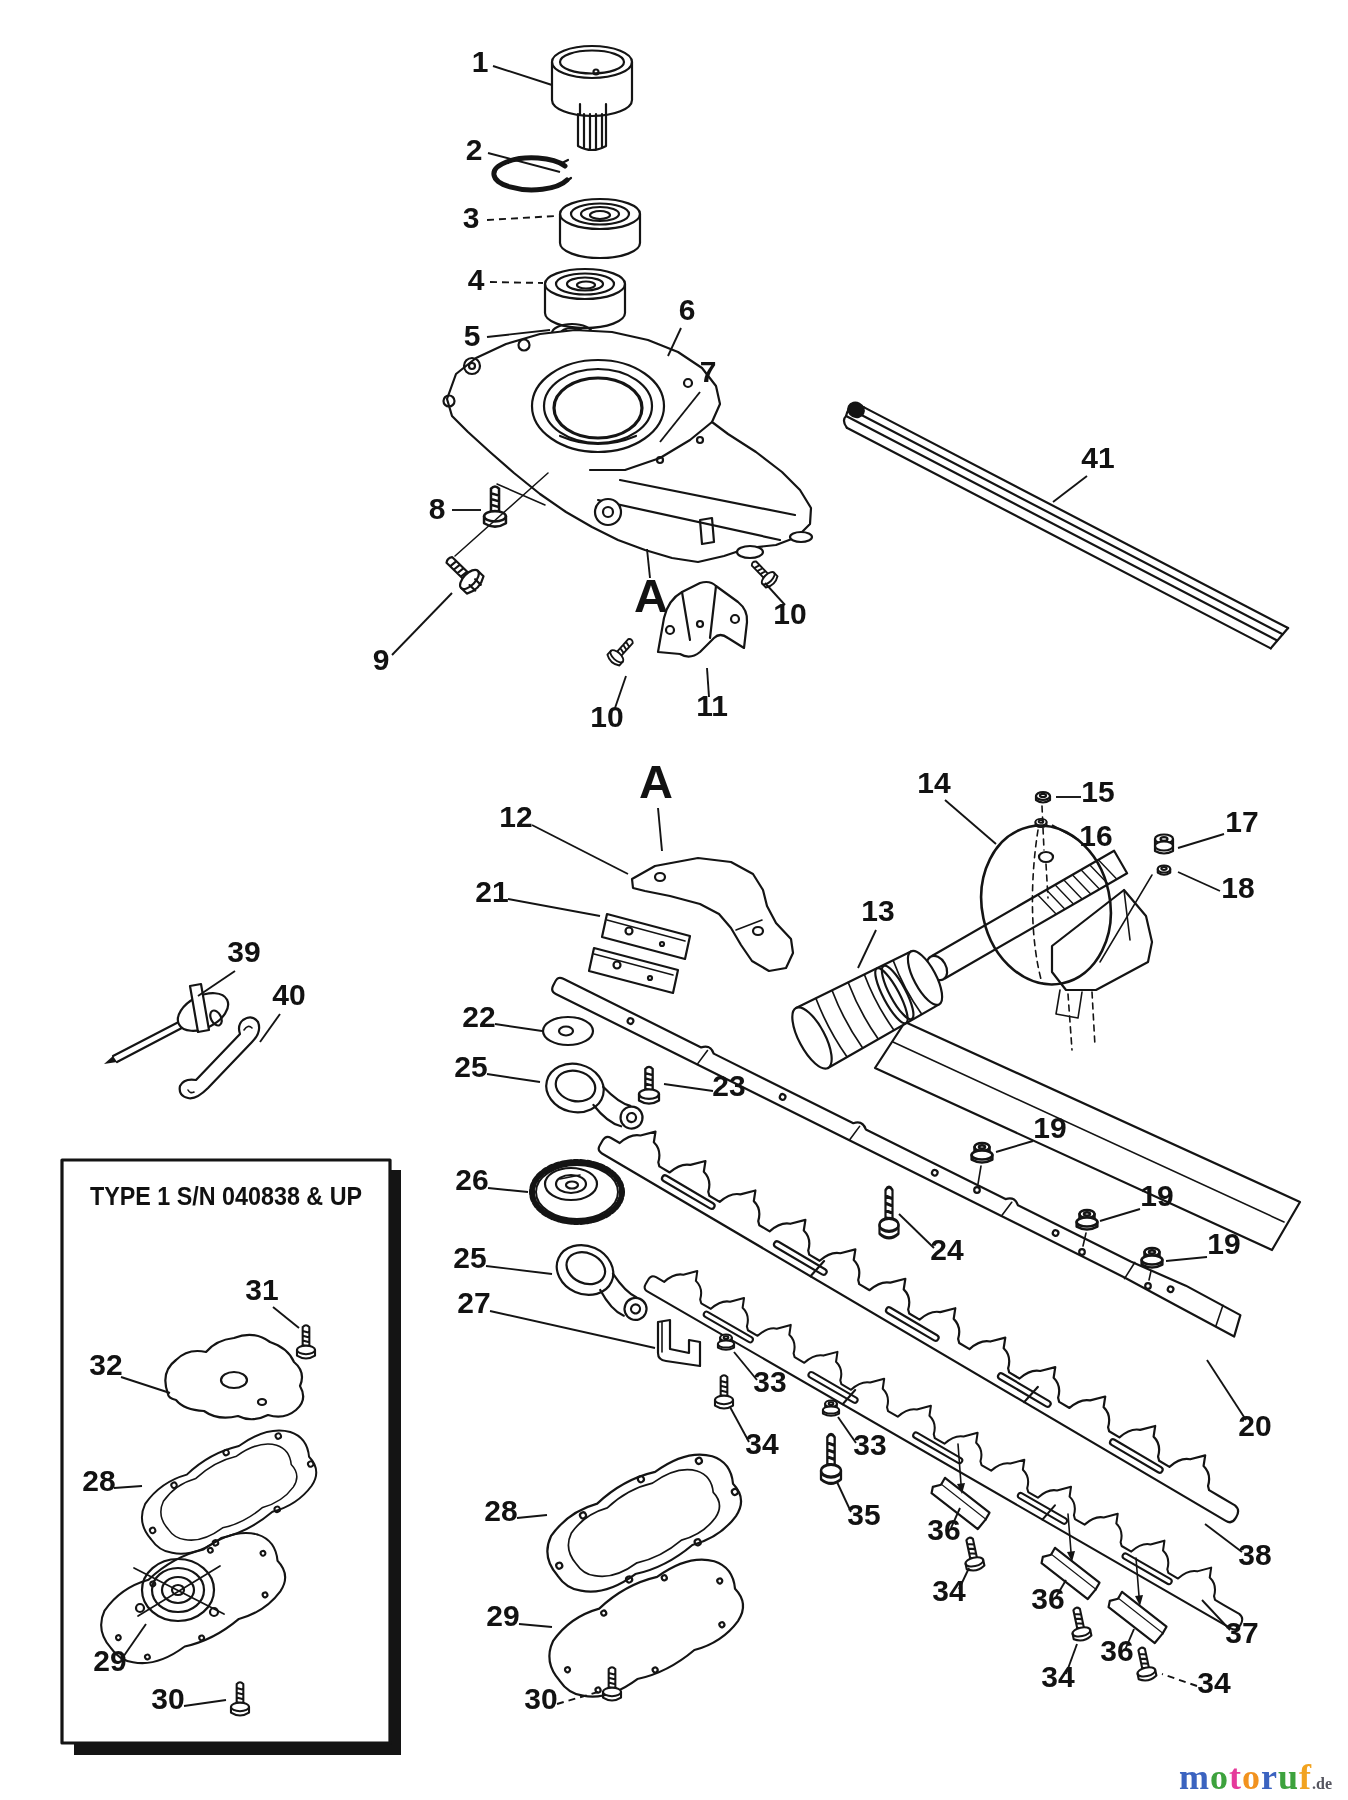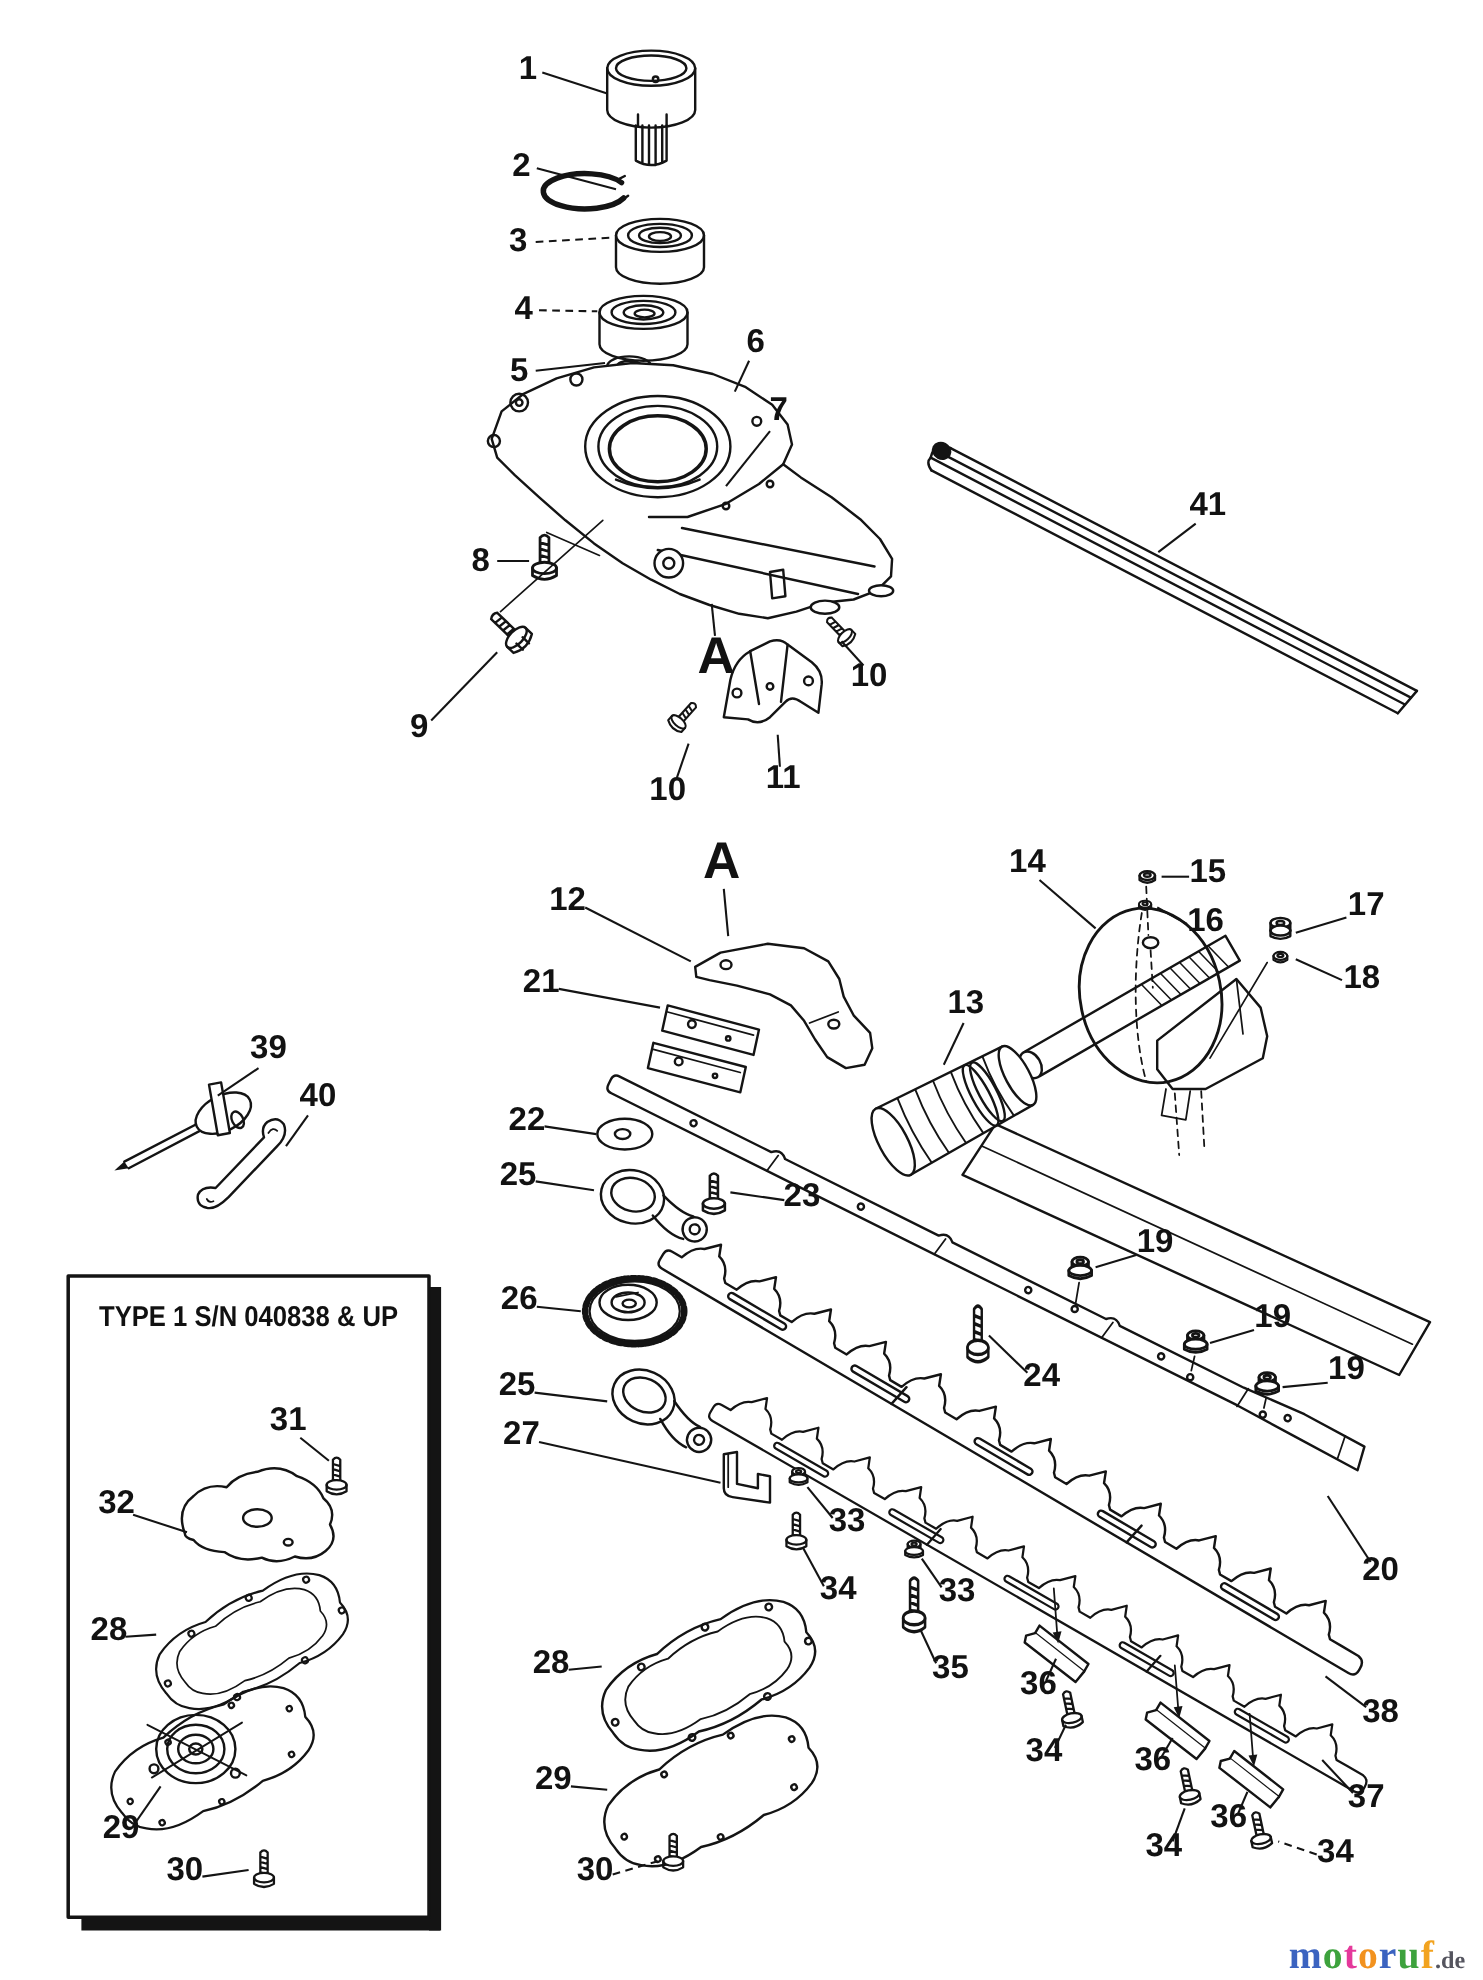--- a/index.html
+++ b/index.html
@@ -4,21 +4,21 @@
 <style>
   html,body{margin:0;padding:0;background:#fff;}
   body{width:1348px;height:1800px;position:relative;font-family:"Liberation Sans",sans-serif;}
   .stage{position:absolute;inset:0;width:1348px;height:1800px;background:#fff;overflow:hidden;}
   svg{position:absolute;top:0;left:0;}
   .callout-text{font-family:"Liberation Sans",sans-serif;font-weight:bold;font-size:30px;fill:#121212;}
   .viewlabel-text{font-family:"Liberation Sans",sans-serif;font-weight:bold;font-size:47px;fill:#121212;}
   .box-title{font-family:"Liberation Sans",sans-serif;font-weight:bold;font-size:26px;fill:#111;}
   .watermark{position:absolute;right:16px;top:1756px;white-space:nowrap;
     font-family:"Liberation Serif",serif;font-weight:bold;font-size:36px;letter-spacing:1px;}
-  .watermark .suffix{font-size:22px;font-weight:bold;letter-spacing:0;}
+  .watermark .suffix{font-size:16px;font-weight:bold;letter-spacing:0;}
 </style>
 </head>
 <body>
 
 <div class="stage">
 <svg width="1348" height="1800" viewBox="0 0 1348 1800">
   <defs>
 
     <g id="scr">
       <path d="M-3.5,-22 L-3.5,0 M3.5,-22 L3.5,0 M-3.5,-22 Q0,-26 3.5,-22

